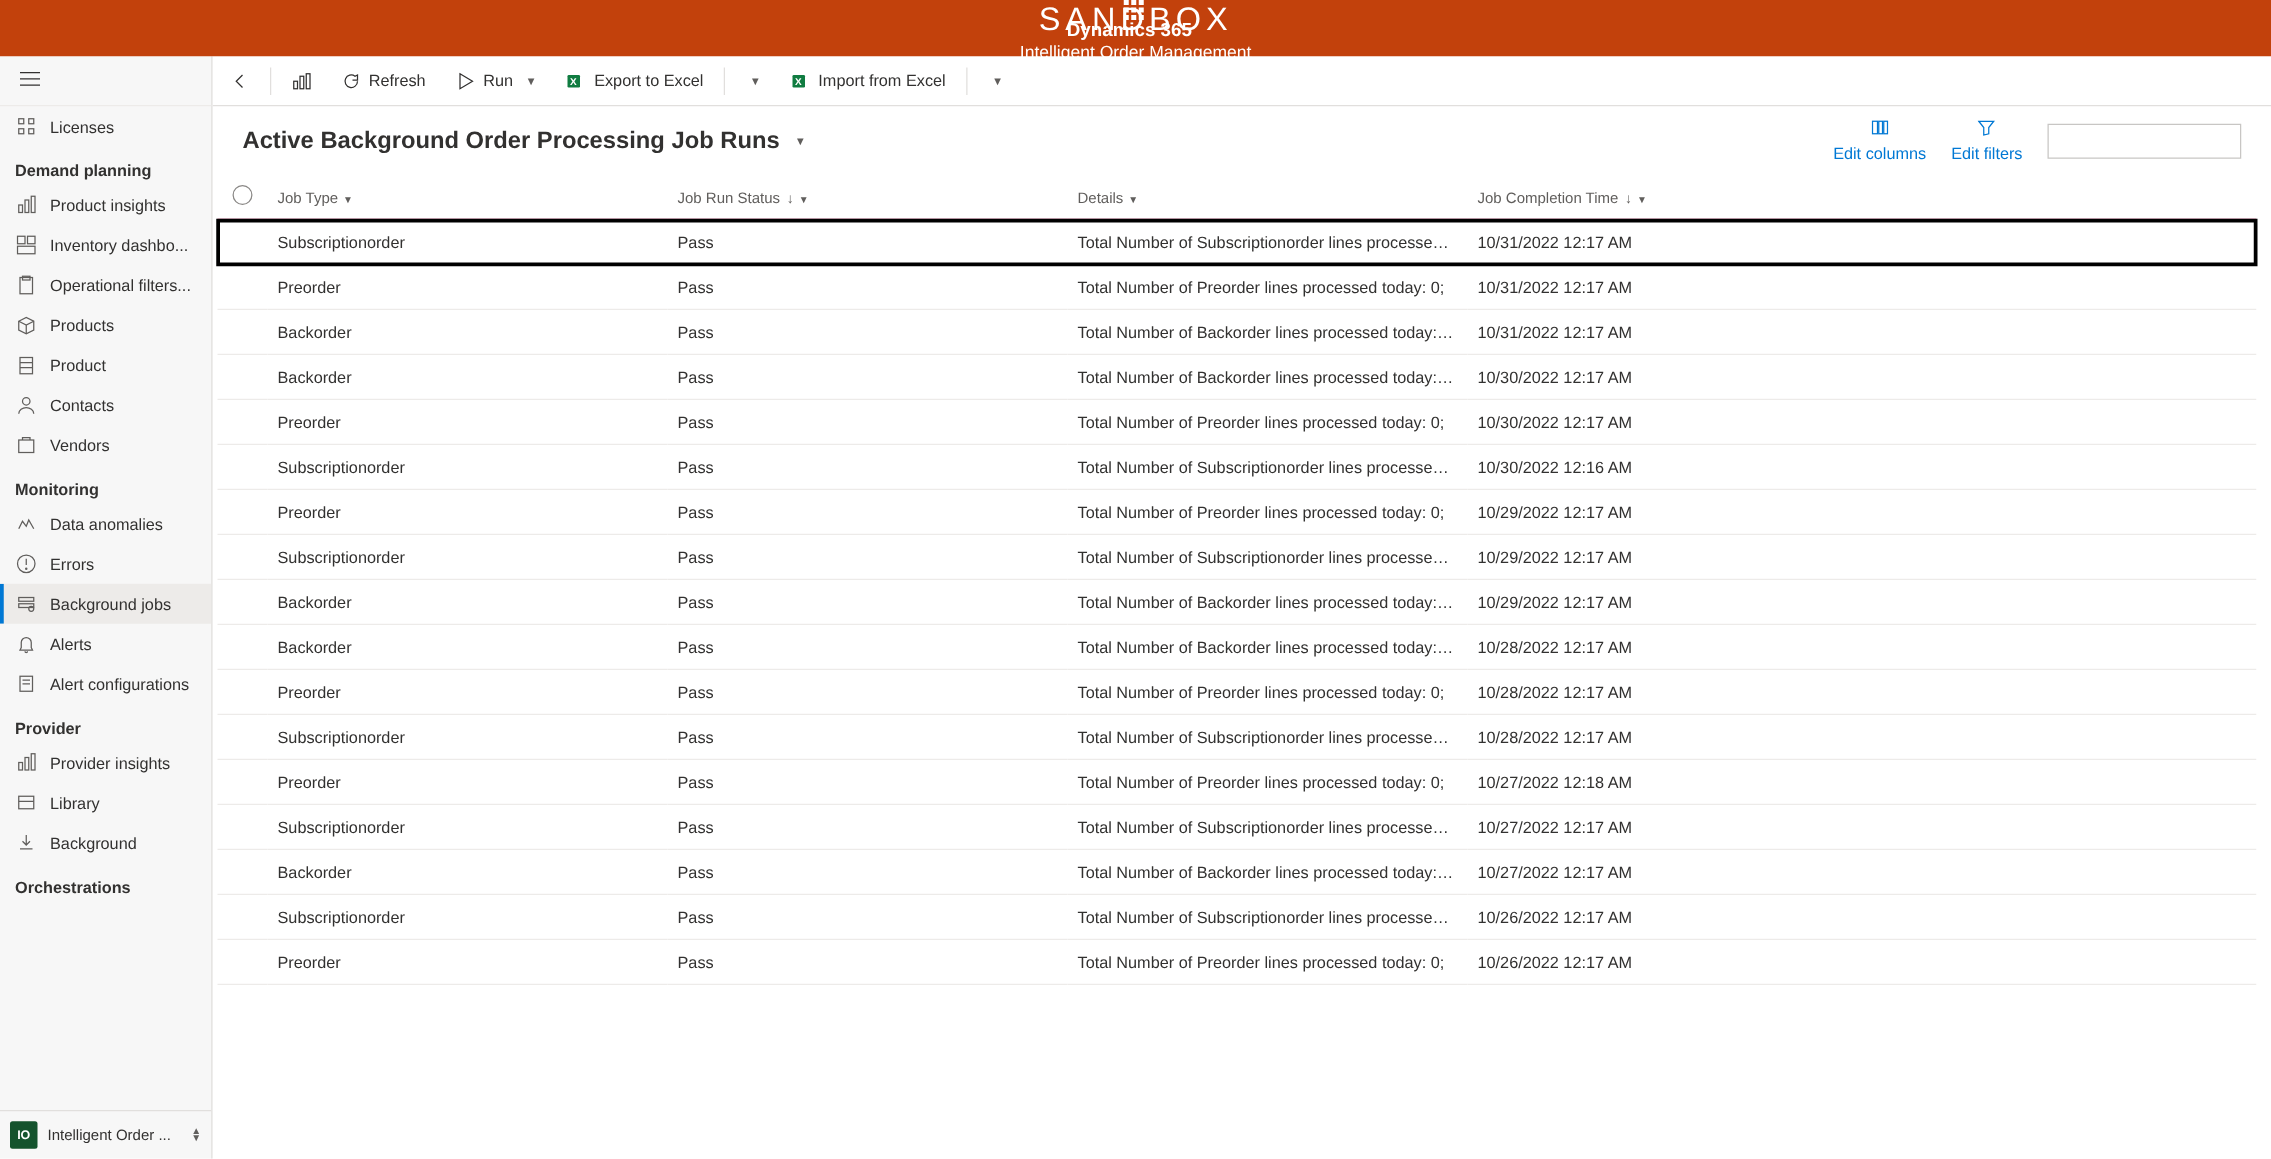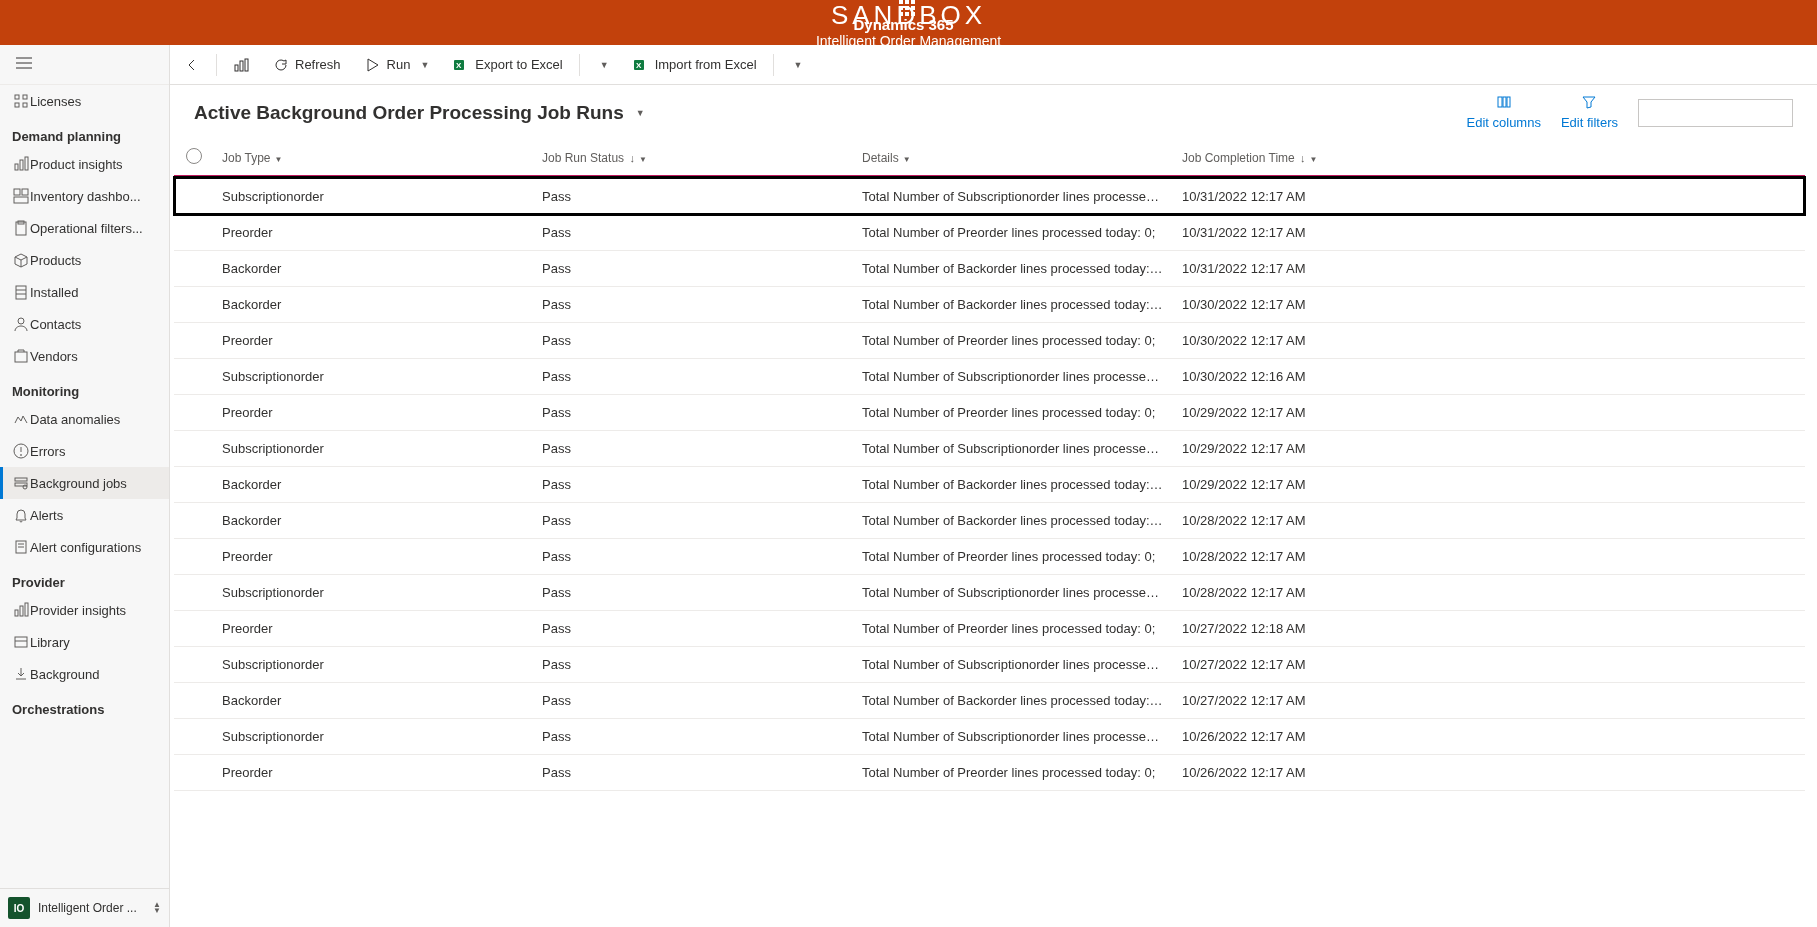--- a/index.html
+++ b/index.html
@@ -22,21 +22,21 @@
   .top-icon svg { stroke: #fff; fill: none; }
 
   
   .shell { flex: 1; display: flex; overflow: hidden; }
 
   
   .sidebar { width: 170px; border-right: 1px solid #e1dfdd; display: flex; flex-direction: column; background: #f7f7f7; }
   .hamburger { padding: 12px 16px; cursor: pointer; border-bottom: 1px solid #edebe9; }
   .hamburger svg { stroke: #323130; }
   .nav-scroll { flex: 1; overflow-y: auto; position: relative; }
-  .nav-item { display: flex; align-items: center; padding: 7px 12px; cursor: pointer; font-size: 13px; white-space: nowrap; overflow: hidden; text-overflow: ellipsis; }
+  .nav-item { display: flex; align-items: center; gap: 10px; padding: 7px 12px; cursor: pointer; font-size: 13px; white-space: nowrap; overflow: hidden; text-overflow: ellipsis; }
   .nav-item .nicon { width: 18px; height: 18px; flex-shrink: 0; display:flex; align-items:center; justify-content:center; }
   .nav-item .nicon svg { stroke: #605e5c; fill: none; }
   .nav-item.selected { background: #edebe9; position: relative; }
   .nav-item.selected::before { content:""; position:absolute; left:0; top:0; bottom:0; width:3px; background:#0078d4; }
   .nav-group { padding: 12px 12px 4px; font-weight: 600; font-size: 13px; color: #323130; }
   .nav-scroll::-webkit-scrollbar { width:6px; }
   .nav-scroll::-webkit-scrollbar-thumb { background:#c8c6c4; }
 
   .sidebar-footer { border-top: 1px solid #e1dfdd; padding: 8px 8px; display: flex; align-items: center; gap: 8px; }
   .io-badge { width: 22px; height: 22px; background:#14532d; color:#fff; font-size:10px; font-weight:600; display:flex; align-items:center; justify-content:center; border-radius:2px;}
@@ -57,21 +57,21 @@
   .view-header { display: flex; align-items: center; padding: 10px 24px; gap: 12px; }
   .view-title { font-size: 19px; font-weight: 600; display:flex; align-items:center; gap:8px; cursor:pointer; }
   .view-right { margin-left: auto; display: flex; align-items: center; gap: 20px; }
   .link-btn { display:flex; align-items:center; gap:6px; color:#0078d4; cursor:pointer; font-size:13px;flex-direction:column; }
   .link-btn svg { stroke:#0078d4; fill:none; }
   .search-box { width:155px; height:28px; border:1px solid #c8c6c4; }
 
   
   .grid-wrap { flex:1; overflow:auto; padding: 0 12px 0 4px; }
   table { width:100%; border-collapse: collapse; table-layout: fixed; }
-  thead th { text-align:left; font-weight:400; font-size:12px; color:#605e5c; padding: 8px 8px; border-bottom:4px solid #be185d; white-space:nowrap;}
+  thead th { text-align:left; font-weight:400; font-size:12px; color:#605e5c; padding: 8px 8px; border-bottom:1px solid #be185d; white-space:nowrap;}
   thead th .hchev { font-size:8px; margin-left:4px; color:#605e5c; }
   tbody td { padding: 10px 8px; border-bottom:1px solid #edebe9; font-size:13px; white-space:nowrap; overflow:hidden; text-overflow:ellipsis; }
   tbody tr.highlight { outline: 3px solid #000; outline-offset: -2px; }
   .sel-col { width: 40px; text-align: center;}
   .sel-circle { width:16px; height:16px; border:1px solid #8a8886; border-radius:50%; display:inline-block;}
   .arrow-down::after { content:"↓"; font-size:11px; margin-left:2px;}
 
   
   .grid-footer { border-top:1px solid #e1dfdd; height:36px; display:flex; align-items:center; padding: 0 20px; font-size:12px; color:#605e5c;}
   .pager { margin-left:auto; display:flex; align-items:center; gap:16px; }
@@ -207,21 +207,21 @@
         <span>Products</span>
       </div>
       <div class="nav-item">
         <span class="nicon">
             <svg width="16" height="16" viewBox="0 0 16 16">
               <rect x="3" y="2" width="10" height="13"></rect>
               <line x1="3" y1="6" x2="13" y2="6"></line>
               <line x1="3" y1="10" x2="13" y2="10"></line>
             </svg>
           </span>
-        <span>Installed</span>
+        <span>Product</span>
       </div>
       <div class="nav-item">
         <span class="nicon">
             <svg width="16" height="16" viewBox="0 0 16 16">
               <circle cx="8" cy="5" r="3"></circle>
               <path d="M2 15c0-3 3-5 6-5s6 2 6 5"></path>
             </svg>
           </span>
         <span>Contacts</span>
       </div>

